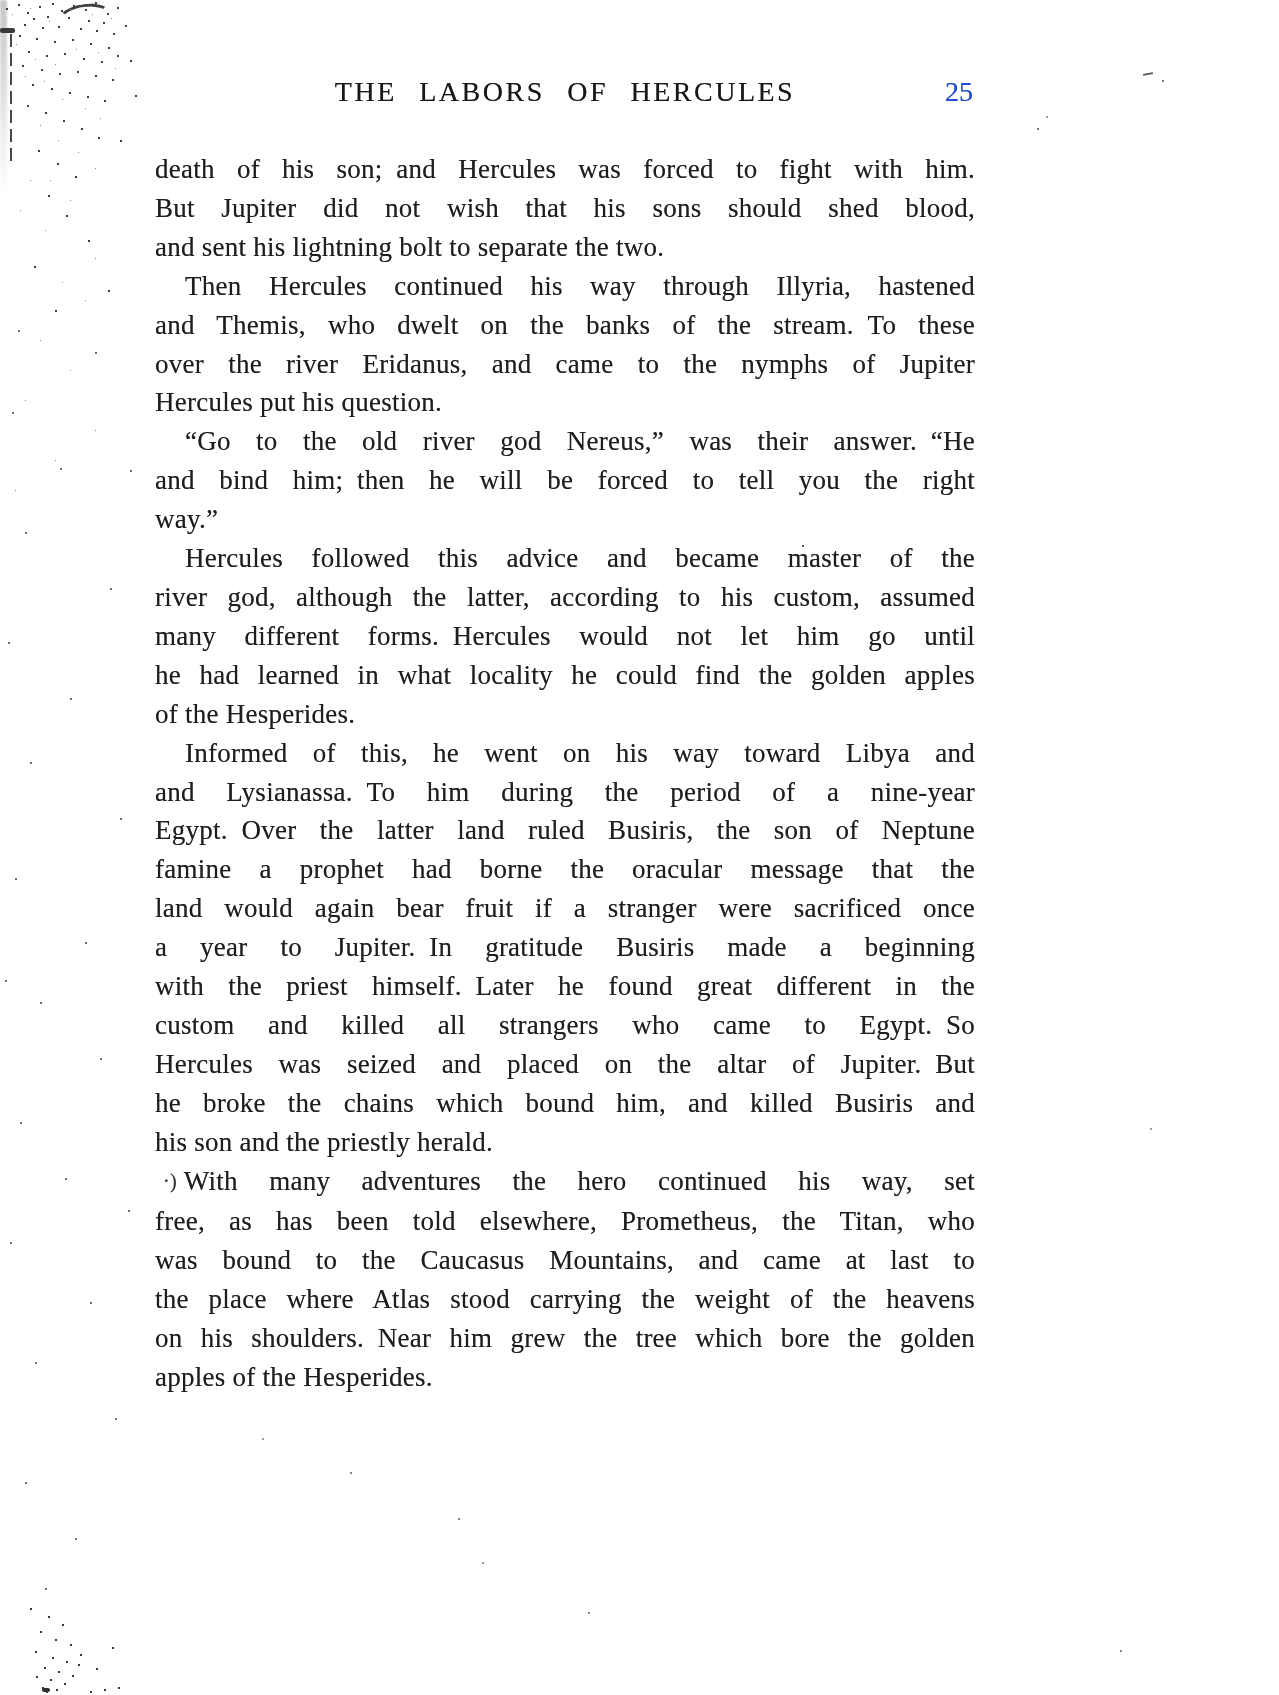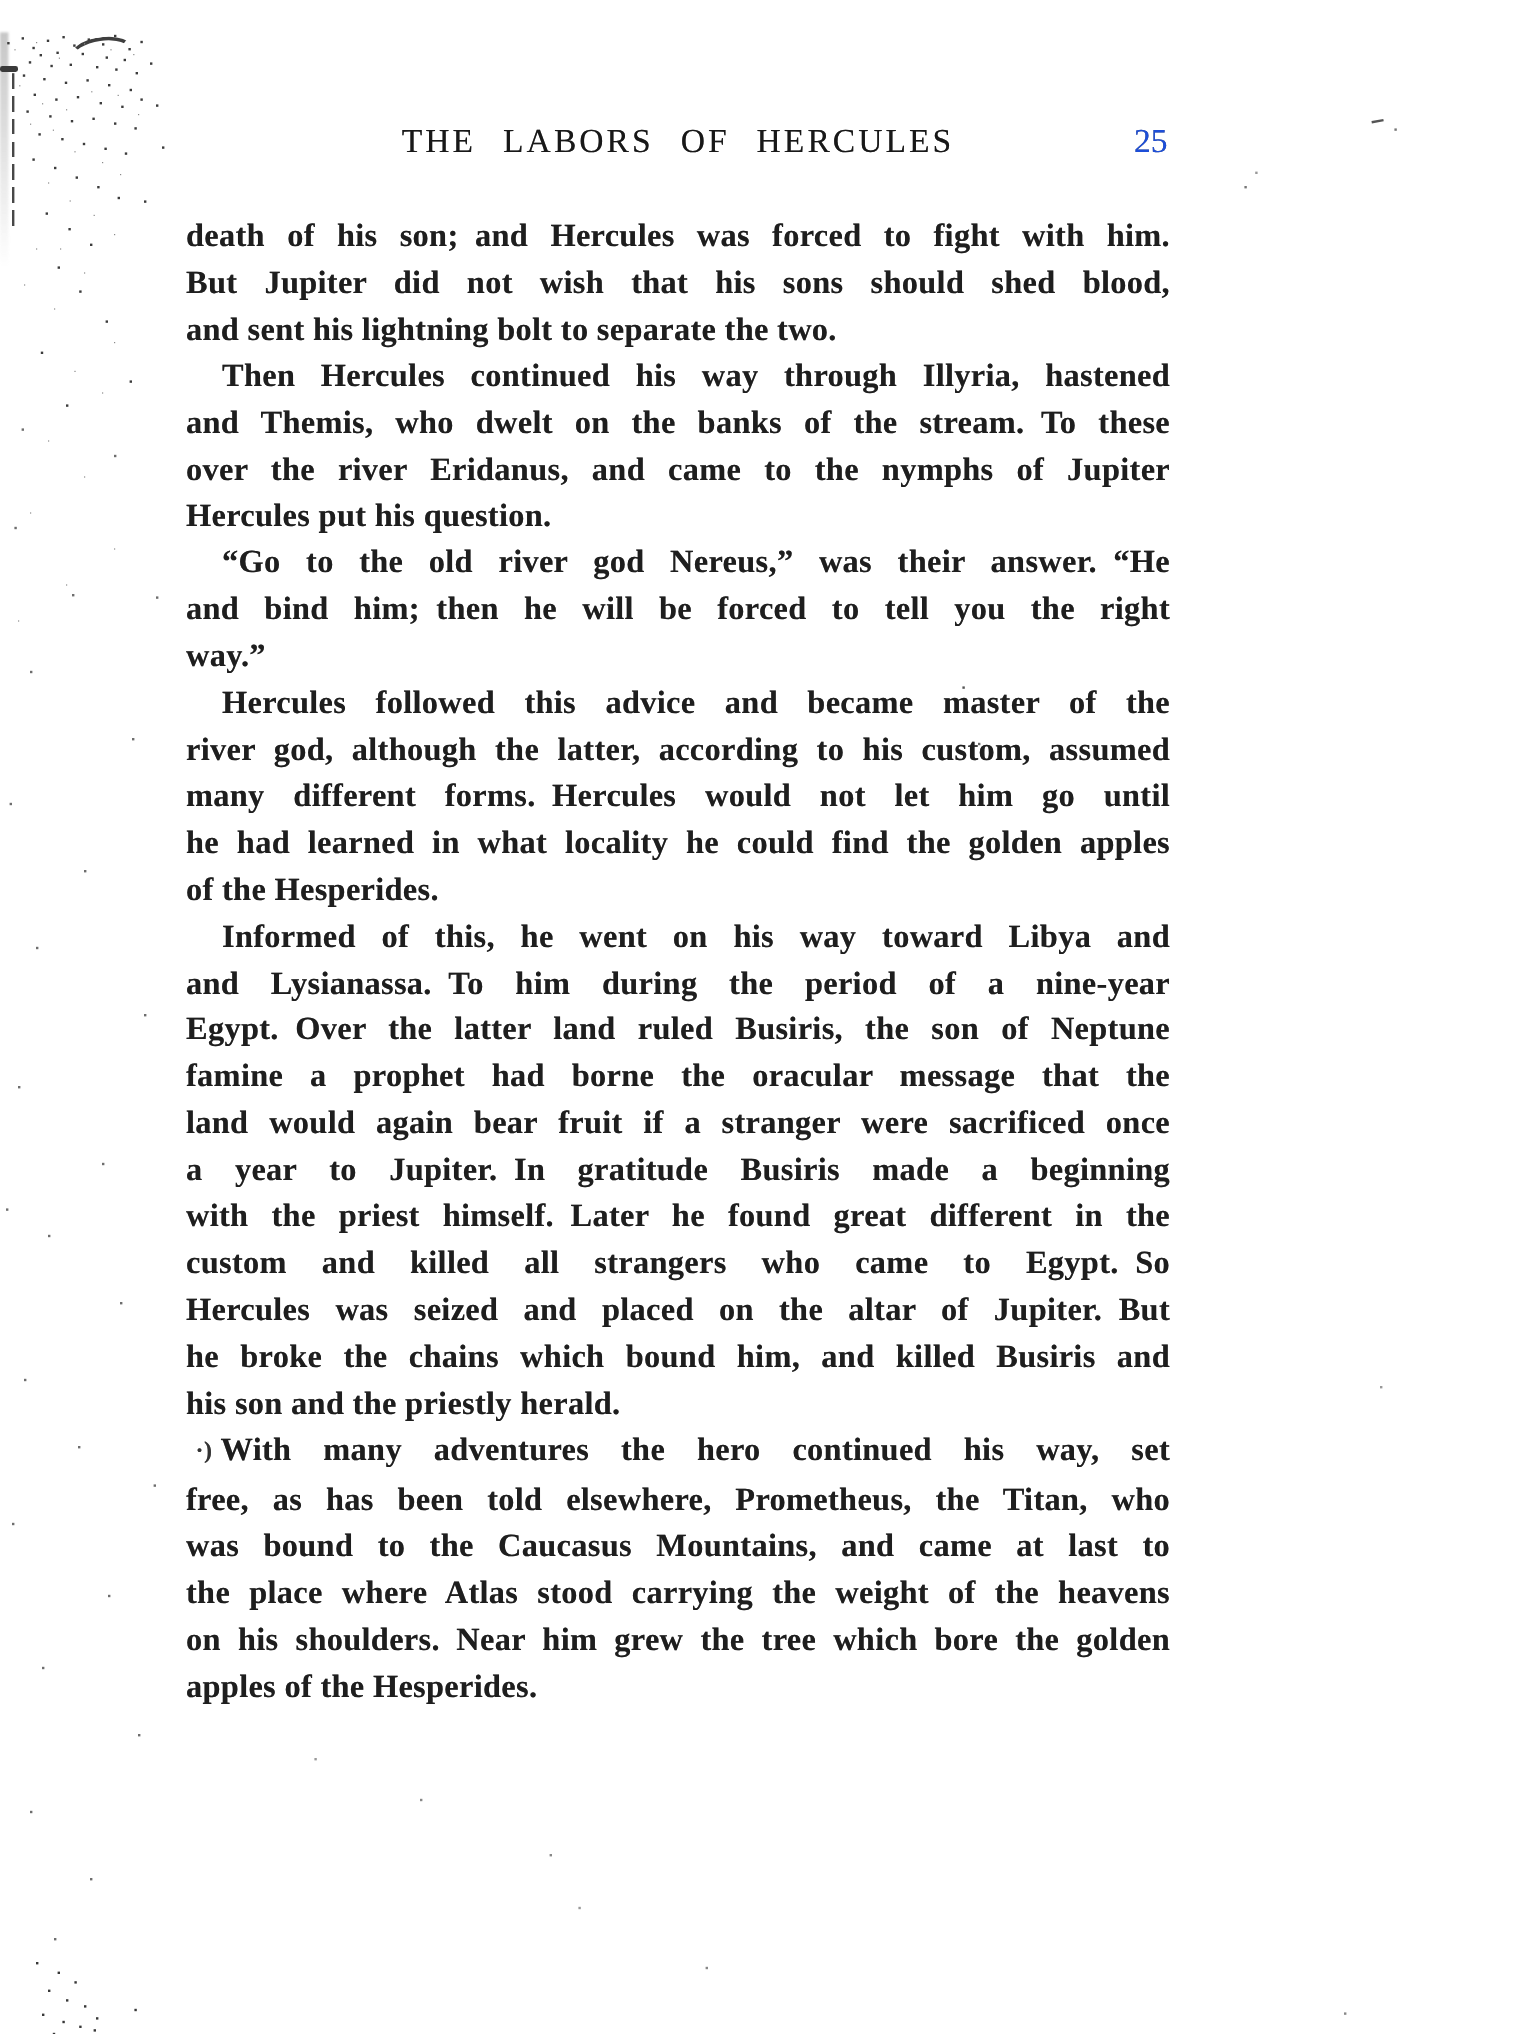--- a/index.html
+++ b/index.html
@@ -4,21 +4,21 @@
 <style>
   html,body{margin:0;padding:0;}
   body{
     width:1279px;height:1695px;
     background:#ffffff;
     position:relative;
     overflow:hidden;
     font-family:"Liberation Serif","DejaVu Serif",serif;
     color:#1e1e1e;
   }
-  .page{position:absolute;inset:0;margin-top:27px;}
+  .page{position:absolute;inset:0;}
 
   
   .running-head{
     position:absolute;left:155px;top:78px;width:820px;height:34px;
   }
   .head-title{
     display:block;text-align:center;
     font-size:28px;line-height:28px;
     letter-spacing:2.5px;word-spacing:13px;
     color:#181818;
@@ -32,21 +32,21 @@
   }
 
   
   .text-block{
     position:absolute;left:155px;top:150px;width:820px;
     font-size:27px;line-height:38.9px;
     letter-spacing:.25px;
     text-shadow:0 0 .45px rgba(0,0,0,.5);
   }
   .paragraph{margin:0;padding:0;}
-  .line{white-space:nowrap;font-weight:bold;}
+  .line{white-space:nowrap;}
   .line.just{
     white-space:normal;
     text-align:justify;
     text-align-last:justify;
     -moz-text-align-last:justify;
   }
   .line.indent{padding-left:30px;}
   .line.indent-small{padding-left:8px;}
   .stray{
     display:inline-block;

